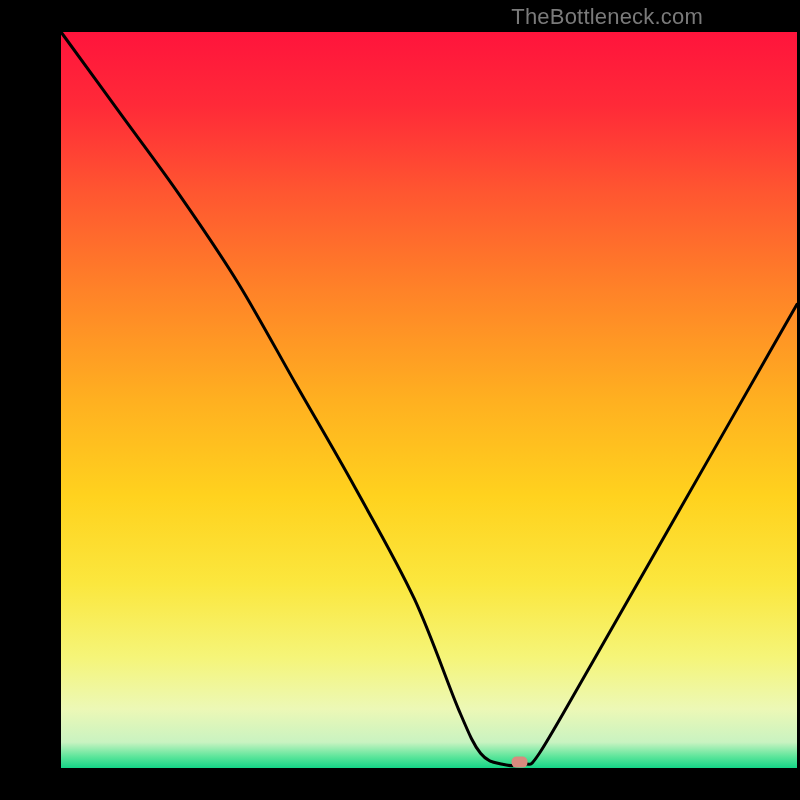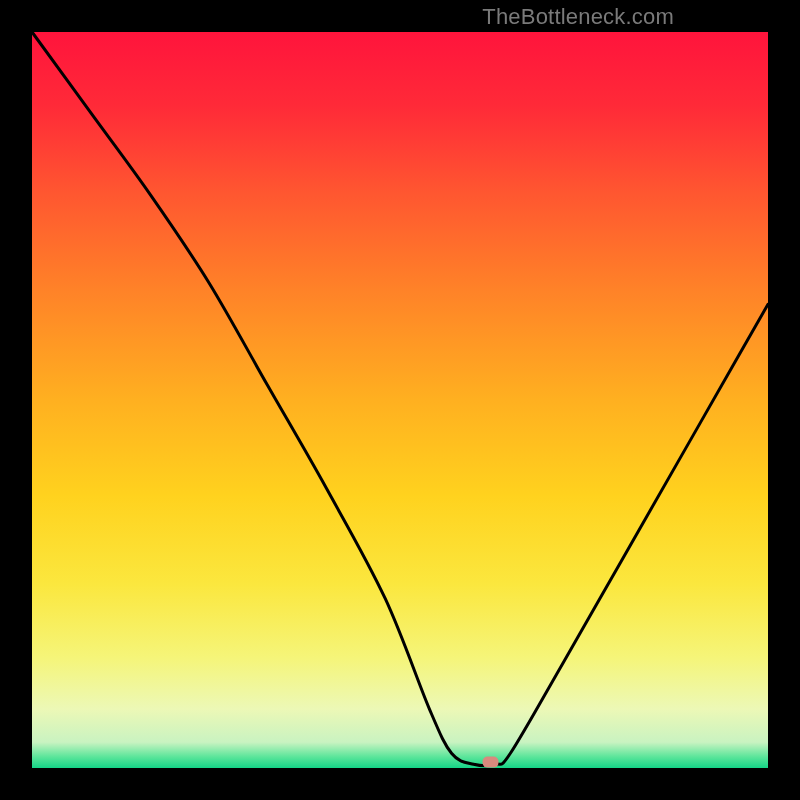--- a/index.html
+++ b/index.html
@@ -8,20 +8,21 @@
     width: 800px;
     height: 800px;
     background: #000;
     overflow: hidden;
     font-family: Arial, Helvetica, sans-serif;
   }
   .frame {
     position: relative;
     width: 684px;
     height: 800px;
+    padding-left: 29px;
   }
   .watermark {
     position: absolute;
     top: 4px;
     right: 10px;
     color: #7a7a7a;
     font-size: 22px;
     font-weight: 500;
     letter-spacing: 0.2px;
     z-index: 10;

